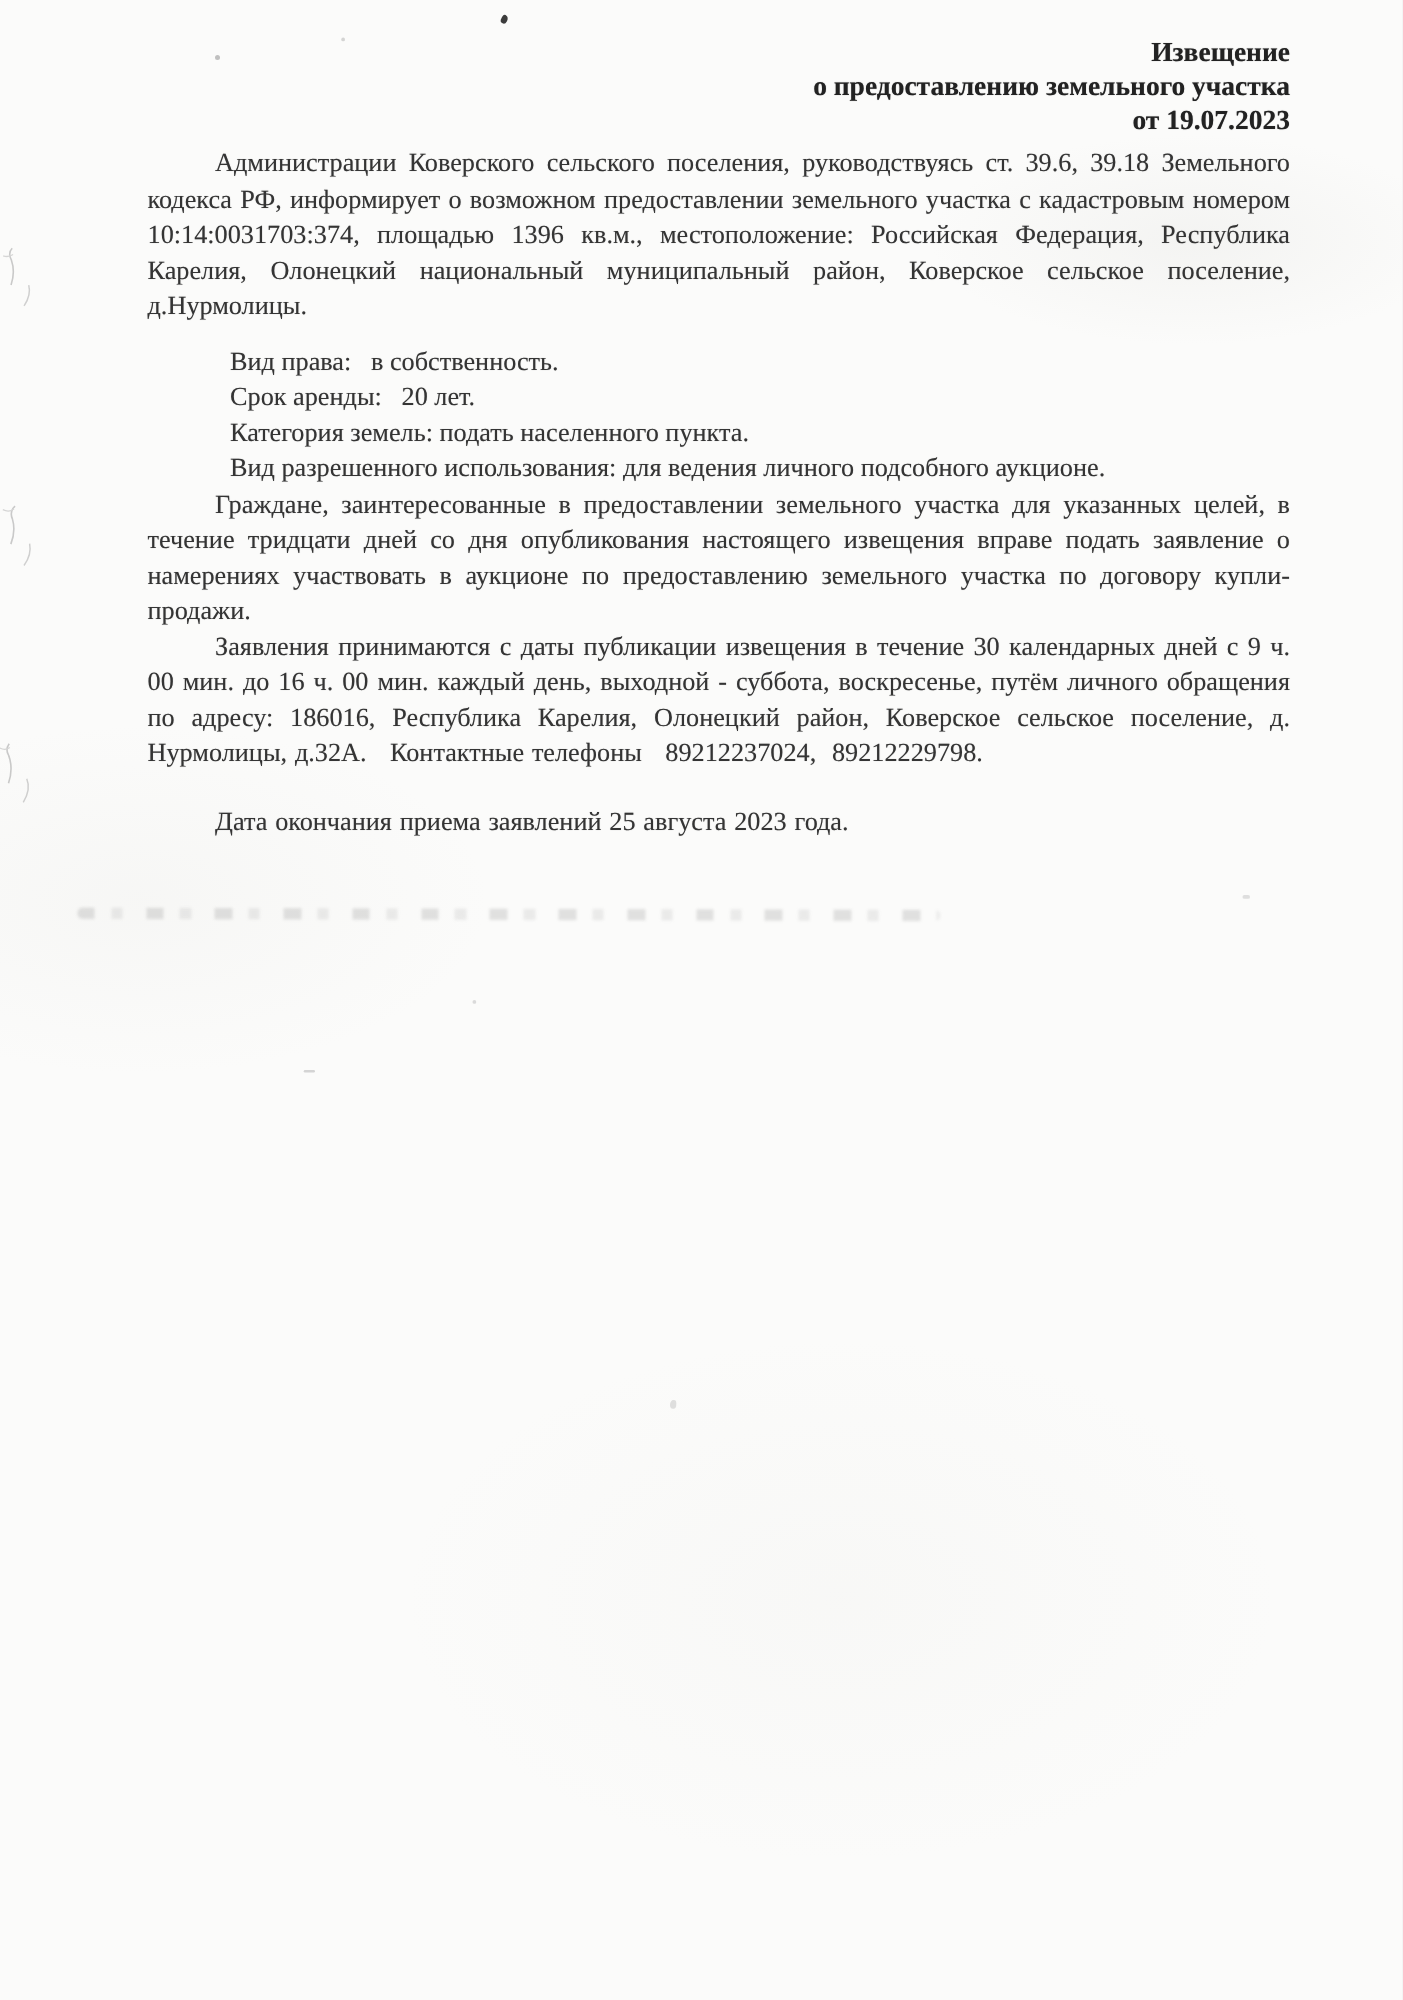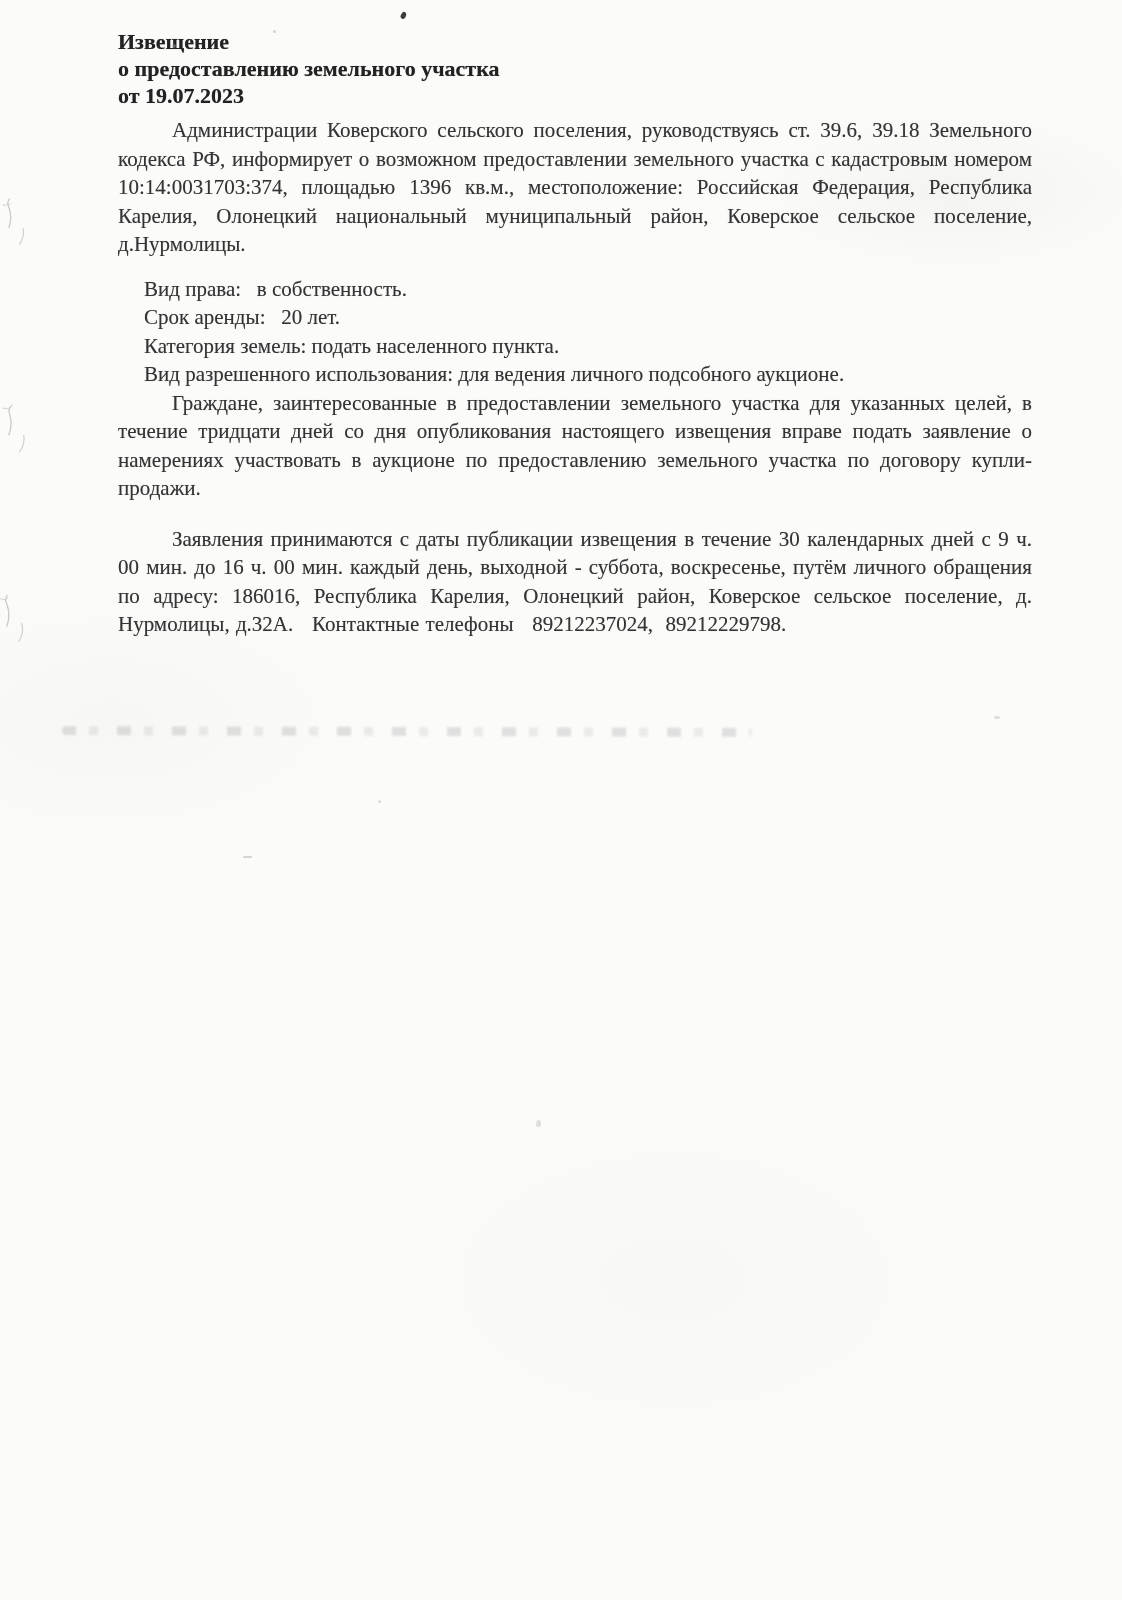--- a/index.html
+++ b/index.html
@@ -18,45 +18,45 @@
       radial-gradient(ellipse 500px 300px at 60% 80%, rgba(220,220,215,0.10), transparent 70%),
       #fbfbfa;
     color: #343434;
   }
   .content {
     position: absolute;
     left: 118px; top: 28px;
     width: 914px;
   }
   .title-line {
-    text-align: left;
+    text-align: right;
     font-weight: bold;
     font-size: 22px;
     line-height: 27px;
     color: #222;
     text-shadow: 0 0 0.7px rgba(40,40,40,0.55);
   }
   .para {
     margin: 0;
     font-size: 21px;
     line-height: 28.5px;
     text-align: justify;
     text-indent: 54px;
     text-shadow: 0 0 0.7px rgba(70,70,70,0.45);
     word-spacing: 1px;
   }
   .para.intro { margin-top: 7px; }
-  .details { margin-top: 16px; margin-left: 26px; }
+  .details { margin-top: 16px; margin-left: 66px; }
   .detail-line {
     font-size: 21px;
     line-height: 28.5px;
     text-shadow: 0 0 0.7px rgba(70,70,70,0.45);
   }
   .para.citizens { }
-  .para.applications { margin-top: 22px; }
+  .para.applications { }
   .para.deadline { margin-top: 26px; text-align: left; }
 
   
   .speck { position: absolute; border-radius: 50%; }
   .speck-1 { left: 401px; top: 12px; width: 5px; height: 7px; background: #3c3c3c; transform: rotate(28deg); border-radius: 40% 60% 50% 50%; }
   .speck-2 { left: 172px; top: 44px; width: 4px; height: 4px; background: #8f8f8f; opacity: .55; }
   .speck-3 { left: 273px; top: 30px; width: 3px; height: 3px; background: #a5a5a5; opacity: .45; }
   .speck-4 { left: 243px; top: 856px; width: 9px; height: 2px; background: #9a9a9a; opacity: .4; border-radius: 2px; }
   .speck-5 { left: 536px; top: 1120px; width: 5px; height: 7px; background: #b3b3b3; opacity: .4; border-radius: 60% 40% 50% 50%; }
   .speck-6 { left: 378px; top: 800px; width: 3px; height: 3px; background: #ababab; opacity: .4; }
@@ -102,20 +102,21 @@
       <div class="detail-line">Вид права:&nbsp;&nbsp; в собственность.</div>
       <div class="detail-line">Срок аренды:&nbsp;&nbsp; 20 лет.</div>
       <div class="detail-line">Категория земель: подать населенного пункта.</div>
       <div class="detail-line">Вид разрешенного использования: для ведения личного подсобного аукционе.</div>
     </div>
 
     <p class="para citizens">Граждане, заинтересованные в предоставлении земельного участка для указанных целей, в течение тридцати дней со дня опубликования настоящего извещения вправе подать заявление о намерениях участвовать в аукционе по предоставлению земельного участка по договору купли-продажи.</p>
 
     <p class="para applications">Заявления принимаются с даты публикации извещения в течение 30 календарных дней с 9 ч. 00 мин. до 16 ч. 00 мин. каждый день, выходной - суббота, воскресенье, путём личного обращения по адресу: 186016, Республика Карелия, Олонецкий район, Коверское сельское поселение, д. Нурмолицы, д.32А.&nbsp;&nbsp; Контактные телефоны&nbsp;&nbsp; 89212237024,&nbsp; 89212229798.</p>
 
+    <p class="para deadline">Дата окончания приема заявлений 25 августа 2023 года.</p>
 
   </div>
 
   <div class="speck speck-1"></div>
   <div class="speck speck-2"></div>
   <div class="speck speck-3"></div>
   <div class="speck speck-4"></div>
   <div class="speck speck-5"></div>
   <div class="speck speck-6"></div>
   <div class="speck speck-7"></div>

